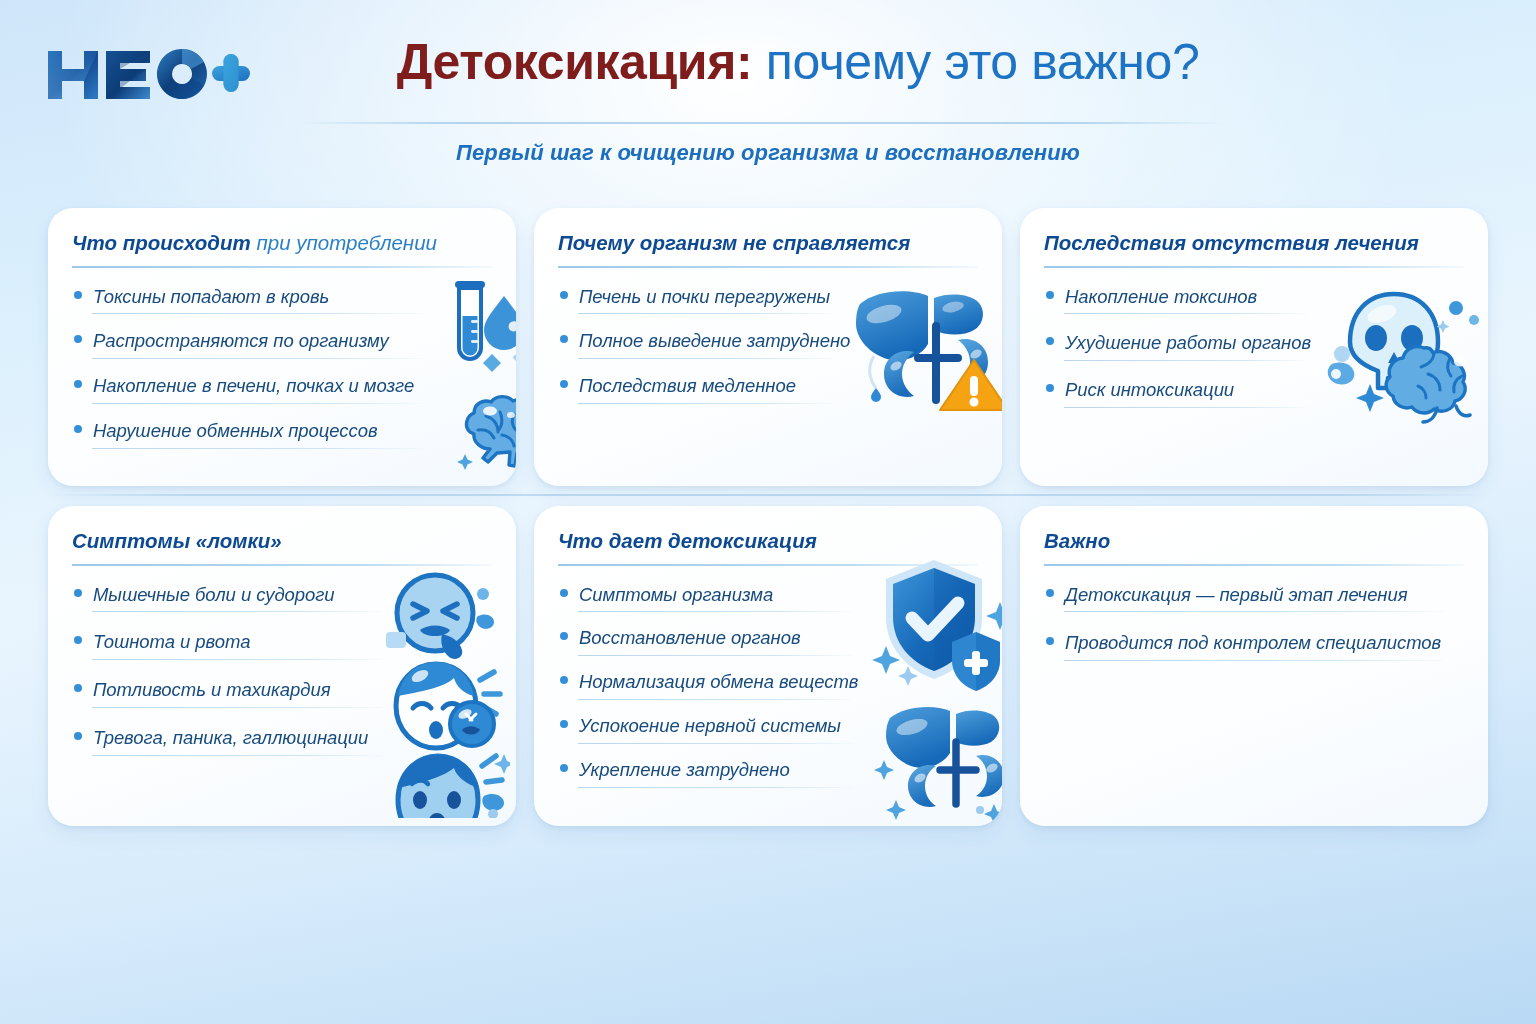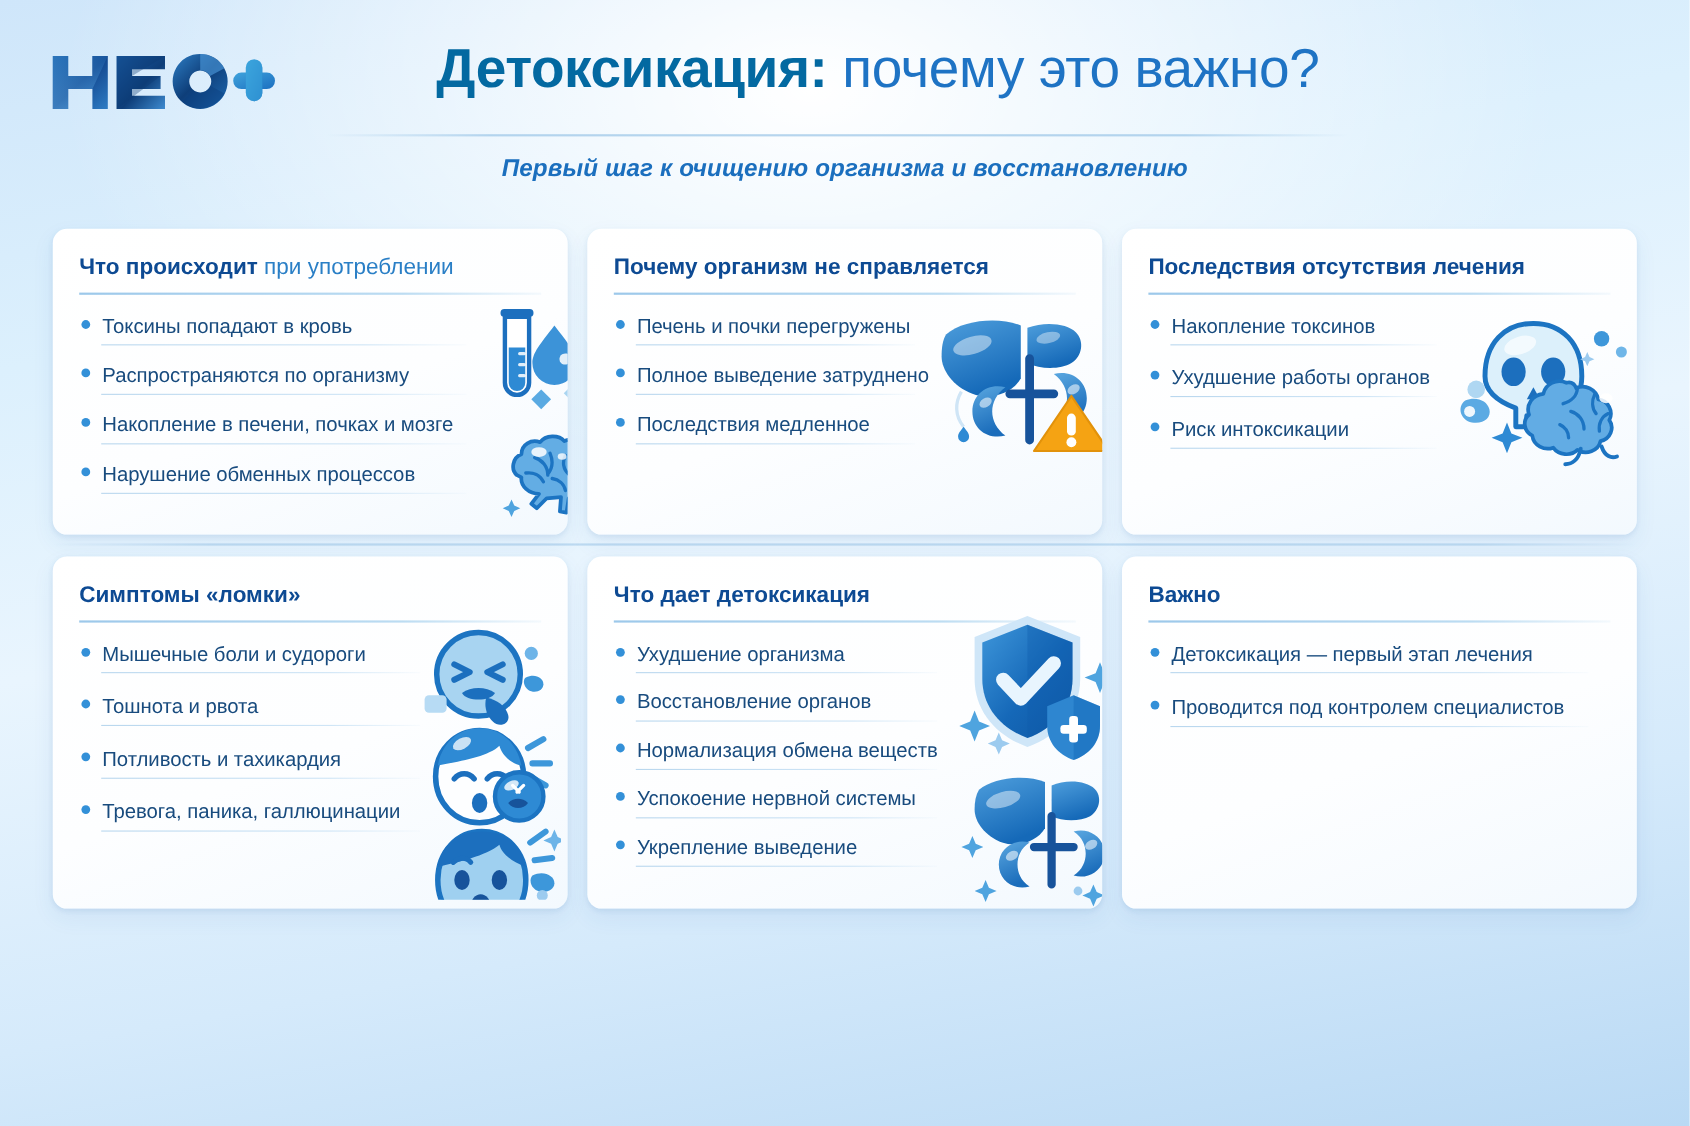--- a/index.html
+++ b/index.html
@@ -44,21 +44,21 @@
   }
 
   .main-title {
     font-size: 50px;
     letter-spacing: -0.4px;
     line-height: 1.06;
     white-space: nowrap;
   }
   .mt-bold {
     font-weight: 700;
-    color: #0369a1;
+    color: #7f1d1d;
     font-stretch: condensed;
   }
   .mt-light {
     font-weight: 400;
     color: #1E73C4;
   }
 
   #title-rule {
     position: absolute;
     left: 296px;
@@ -103,25 +103,26 @@
     top: 494px;
     width: 1440px;
     height: 2px;
     background: linear-gradient(to right, rgba(150,195,235,0), #b6d6ef 10%, #b6d6ef 90%, rgba(150,195,235,0));
     opacity: .85;
   }
 
   .card {
     flex: 1 1 0;
     background: linear-gradient(160deg, #ffffff 0%, #fdfeff 55%, #f3f9fe 100%);
-    border-radius: 13px;
+    border-radius: 25px;
     box-shadow: 0 2px 5px rgba(45,105,165,0.10), 0 8px 20px rgba(45,105,165,0.07);
     position: relative;
     overflow: hidden;
     padding: 24px 22px 18px 22px;
+    font-style: italic;
   }
 
   .card-title {
     font-size: 20.5px;
     line-height: 1.1;
     white-space: nowrap;
     margin-left: 2px;
   }
   .ct-bold { font-weight: 700; color: #0D4A93; }
   .ct-light { font-weight: 400; color: #2A7FC6; }
@@ -533,41 +534,41 @@
         <ellipse cx="120" cy="214" rx="6" ry="4" fill="#ffffff" opacity=".55" transform="rotate(-30 120 214)"></ellipse>
         <path d="M12 206 l3 7 l7 3 l-7 3 l-3 7 l-3 -7 l-7 -3 l7 -3 Z" fill="#4FA4DF"></path>
         <path d="M24 246 l3 7 l7 3 l-7 3 l-3 7 l-3 -7 l-7 -3 l7 -3 Z" fill="#4FA4DF"></path>
         <path d="M122 250 l3 7 l7 3 l-7 3 l-3 7 l-3 -7 l-7 -3 l7 -3 Z" fill="#4FA4DF"></path>
         <circle cx="108" cy="256" r="4" fill="#9CCBEF"></circle>
       </svg>
 
       <ul class="bullets">
         <li>
             <span class="dot"></span>
-            <span class="btext">Ухудшение организма</span>
+            <span class="btext">Симптомы организма</span>
             <span class="uline"></span>
           </li>
         <li>
             <span class="dot"></span>
             <span class="btext">Восстановление органов</span>
             <span class="uline"></span>
           </li>
         <li>
             <span class="dot"></span>
             <span class="btext">Нормализация обмена веществ</span>
             <span class="uline"></span>
           </li>
         <li>
             <span class="dot"></span>
             <span class="btext">Успокоение нервной системы</span>
             <span class="uline"></span>
           </li>
         <li>
             <span class="dot"></span>
-            <span class="btext">Укрепление выведение</span>
+            <span class="btext">Укрепление затруднено</span>
             <span class="uline"></span>
           </li>
       </ul>
     </div>
 
     <div class="card c6">
       <div class="card-title">
         <span class="ct-bold">Важно</span>
       </div>
       <div class="card-rule"></div>

